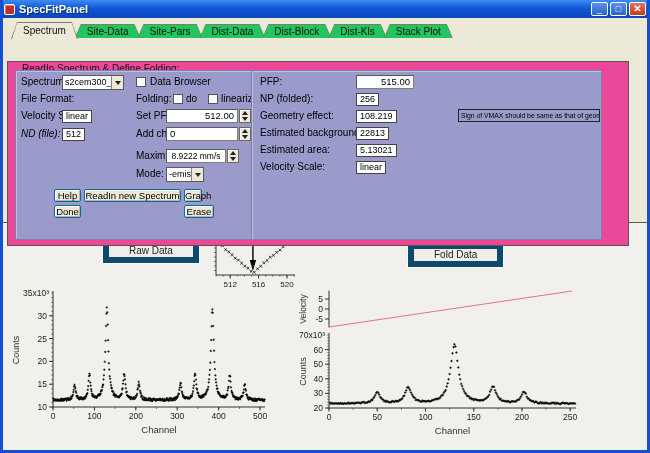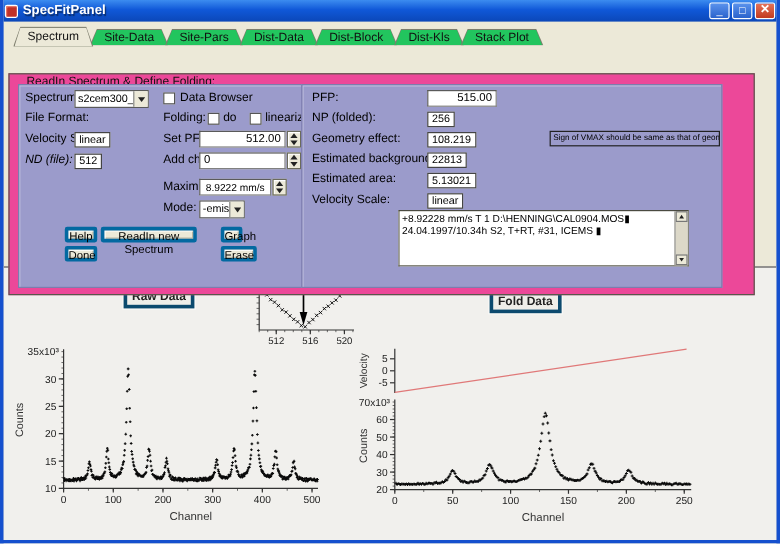--- a/index.html
+++ b/index.html
@@ -42,37 +42,37 @@
   .numfield.right { text-align: right; }
   .spin { position: absolute; width: 12px; height: 14px; background: #ECE9D8; border: 1px solid #6b6b5c;
           box-shadow: inset 1px 1px 0 #fff; display: flex; flex-direction: column;
           align-items: center; justify-content: center; gap: 2px; cursor: pointer; }
   .tri-up { width: 0; height: 0; border-left: 3px solid transparent; border-right: 3px solid transparent; border-bottom: 4px solid #222; }
   .tri-dn { width: 0; height: 0; border-left: 3px solid transparent; border-right: 3px solid transparent; border-top: 4px solid #222; }
   .checkbox { position: absolute; width: 10px; height: 10px; background: #fff; border: 1px solid #555; cursor: pointer; }
   .dd { position: absolute; height: 15px; background: #fff; border: 1px solid #5a5a5a; display: flex; cursor: pointer; }
   .dd .dtext { flex: 1; font-size: 9px; line-height: 13px; padding: 0 2px; overflow: hidden; white-space: nowrap; }
   .dd .dbtn { width: 12px; background: #ECE9D8; border-left: 1px solid #888; display: flex; align-items: center; justify-content: center; }
-  .btn { position: absolute; height: 13px; background: #ECE9D8; border: 3px solid #0369a1;
+  .btn { position: absolute; height: 13px; background: #ECE9D8; border: 1px solid #0369a1;
          border-radius: 2px; box-shadow: inset 1px 1px 0 #fff, inset -1px -1px 0 #b9b5a2;
          font-size: 9.5px; line-height: 11px; text-align: center; cursor: pointer; color: #000; }
   .notebox { position: absolute; border: 1px solid #222; font-size: 6.8px; line-height: 11px;
              text-align: center; white-space: nowrap; overflow: hidden; color: #000; padding: 0 2px; }
   .infobox { position: absolute; background: #fff; border: 1px solid #6a6a5c; border-top-color: #4a4a40; }
   .infotext { position: absolute; left: 2px; top: 1px; right: 13px; font-size: 8.5px; line-height: 10px; color: #000; }
   .sb { position: absolute; right: 0; top: 0; bottom: 0; width: 11px; background: #DCD8C8; border-left: 1px solid #999; }
   .sb .sbtn { position: absolute; left: 0; width: 10px; height: 9px; background: #ECE9D8; border: 1px solid #777;
               display: flex; align-items: center; justify-content: center; cursor: pointer; }
   .sb .t-up { border-left:2.5px solid transparent; border-right:2.5px solid transparent; border-bottom:3.5px solid #222; width:0;height:0; }
   .sb .t-dn { border-left:2.5px solid transparent; border-right:2.5px solid transparent; border-top:3.5px solid #222; width:0;height:0; }
 
   .plotarea { position: absolute; left: 0; top: 204px; width: 644px; height: 228px;
               background: #F1F0ED; border-top: 1px solid #555; }
-  .plot-label { position: absolute; background: #EFEEE9; border: 3px solid #0c4a6e;
-                box-shadow: 0 0 0 1px #fbfbf8; font-size: 10px; line-height: 12px; padding: 0 4px; color: #222; font-weight: bold; }
+  .plot-label { position: absolute; background: #EFEEE9; border: 6px solid #0c4a6e;
+                box-shadow: 0 0 0 1px #fbfbf8; font-size: 10px; line-height: 12px; padding: 0 20px; color: #222; }
   svg { position: absolute; overflow: visible; }
   svg text { font-family: "Liberation Sans", sans-serif; }
 </style>
 </head>
 <body>
 
 <div class="window">
   <div class="titlebar">
     <span class="app-icon"></span>
     <span class="title-text">SpecFitPanel</span>
@@ -156,21 +156,21 @@
 
         <span class="lbl" style="left:120px;top:96px;">Mode:</span>
         <div class="dd" style="left:150px;top:96px;width:38px;">
           <span class="dtext" style="text-align:center;">-emission-</span>
           <span class="dbtn">
               <span class="tri-dn"></span>
             </span>
         </div>
 
         <div class="btn" style="left:38px;top:118px;width:27px;">Help</div>
-        <div class="btn" style="left:68px;top:118px;width:80px;">ReadIn new Spectrum</div>
+        <div class="btn" style="left:68px;top:118px;width:97px;">ReadIn new Spectrum</div>
         <div class="btn" style="left:168px;top:118px;width:18px;">Graph</div>
         <div class="btn" style="left:38px;top:134px;width:27px;">Done</div>
         <div class="btn" style="left:168px;top:134px;width:30px;">Erase</div>
       </div>
 
 
       <div class="purplebox" style="left:243px;top:8px;width:351px;height:170px;">
         <span class="lbl" style="left:8px;top:4px;">PFP:</span>
         <div class="numfield right" style="left:104px;top:4px;width:58px;">515.00</div>
 
@@ -183,34 +183,20 @@
 
         <span class="lbl" style="left:8px;top:55px;">Estimated background:</span>
         <span class="valbox" style="left:104px;top:56px;">22813</span>
 
         <span class="lbl" style="left:8px;top:72px;">Estimated area:</span>
         <span class="valbox" style="left:104px;top:73px;">5.13021</span>
 
         <span class="lbl" style="left:8px;top:89px;">Velocity Scale:</span>
         <span class="valbox" style="left:104px;top:90px;">linear</span>
 
-        <div class="infobox" style="left:80px;top:104px;width:242px;height:47px;">
-          <div class="infotext">
-            <div>+8.92228 mm/s T 1 D:\HENNING\CAL0904.MOS▮</div>
-            <div>24.04.1997/10.34h S2, T+RT, #31, ICEMS ▮</div>
-          </div>
-          <div class="sb">
-            <span class="sbtn" style="top:0;">
-                <span class="t-up"></span>
-              </span>
-            <span class="sbtn" style="bottom:0;">
-                <span class="t-dn"></span>
-              </span>
-          </div>
-        </div>
       </div>
     </div>
 
     <div class="plotarea">
       <div class="plot-label" style="left:100px;top:16px;">Raw Data</div>
       <div class="plot-label" style="left:405px;top:20px;">Fold Data</div>
       <svg id="chart-inset" style="left:193px;top:8px;" width="105" height="58">
           <path d="M20 6V44H99" stroke="#333" fill="none"></path>
           <line x1="20" y1="8" x2="17.8" y2="8" stroke="#333" stroke-width="0.6"></line>
           <line x1="20" y1="12.5" x2="17.8" y2="12.5" stroke="#333" stroke-width="0.6"></line>

